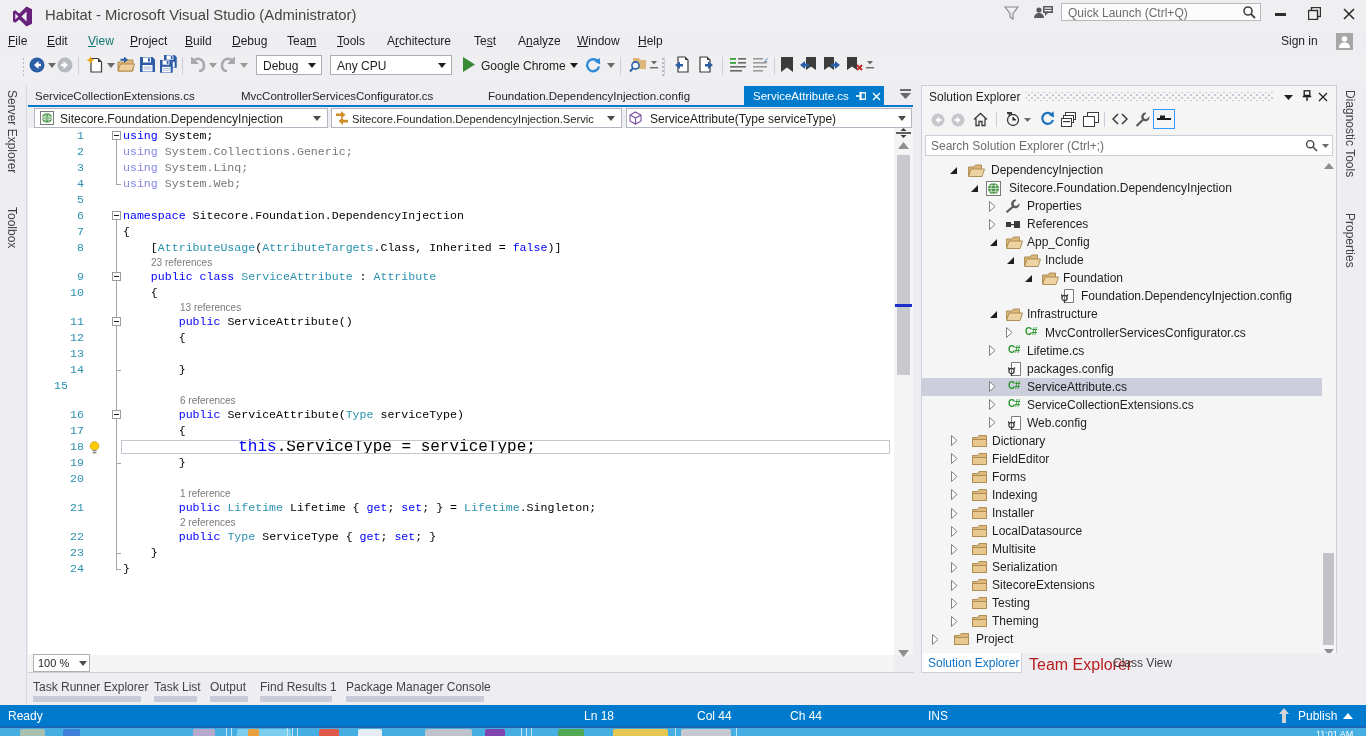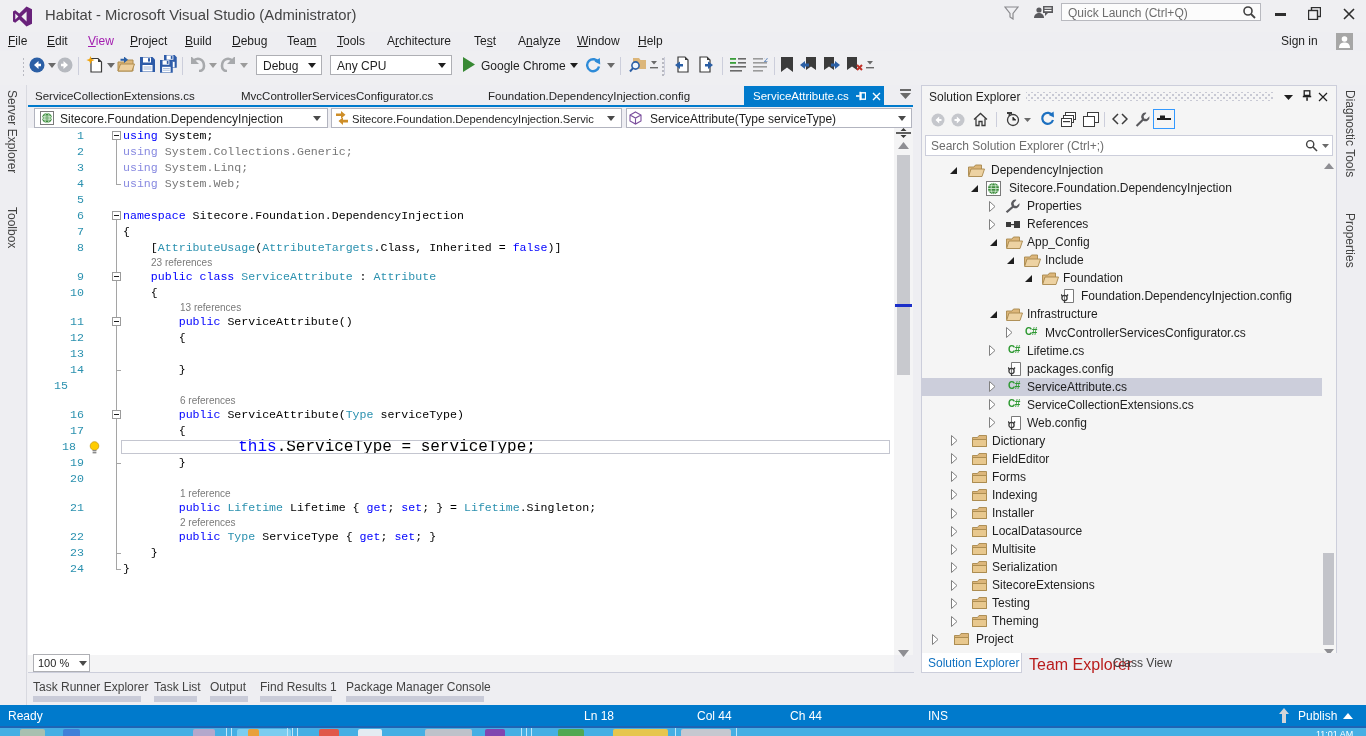--- a/index.html
+++ b/index.html
@@ -31,21 +31,21 @@
 <div class="ab" style="left:1275px;top:13px;width:11px;height:3px;background:#2E2E2E"></div>
 <svg class="ab" style="left:1308px;top:7px" width="13" height="13" viewBox="0 0 13 13">
 <rect x="3.5" y="0.5" width="9" height="9" fill="none" stroke="#2E2E2E" stroke-width="1.4"></rect>
 <rect x="0.5" y="3.5" width="9" height="9" fill="#EFEFF2" stroke="#2E2E2E" stroke-width="1.4"></rect>
   </svg>
 <svg class="ab" style="left:1343px;top:8px" width="12" height="12" viewBox="0 0 12 12">
 <path stroke="#2E2E2E" stroke-width="1.6" d="M1,1 L11,11 M11,1 L1,11"></path>
   </svg>
 <div class="ab" style="left:8px;top:34px;font-size:12px;color:#1E1E1E"><span style="text-decoration:underline">F</span>ile</div>
 <div class="ab" style="left:47px;top:34px;font-size:12px;color:#1E1E1E"><span style="text-decoration:underline">E</span>dit</div>
-<div class="ab" style="left:88px;top:34px;font-size:12px;color:#a21caf"><span style="text-decoration:underline">V</span>iew</div>
+<div class="ab" style="left:88px;top:34px;font-size:12px;color:#0f766e"><span style="text-decoration:underline">V</span>iew</div>
 <div class="ab" style="left:130px;top:34px;font-size:12px;color:#1E1E1E"><span style="text-decoration:underline">P</span>roject</div>
 <div class="ab" style="left:185px;top:34px;font-size:12px;color:#1E1E1E"><span style="text-decoration:underline">B</span>uild</div>
 <div class="ab" style="left:232px;top:34px;font-size:12px;color:#1E1E1E"><span style="text-decoration:underline">D</span>ebug</div>
 <div class="ab" style="left:287px;top:34px;font-size:12px;color:#1E1E1E">Tea<span style="text-decoration:underline">m</span></div>
 <div class="ab" style="left:337px;top:34px;font-size:12px;color:#1E1E1E"><span style="text-decoration:underline">T</span>ools</div>
 <div class="ab" style="left:387px;top:34px;font-size:12px;color:#1E1E1E">A<span style="text-decoration:underline">r</span>chitecture</div>
 <div class="ab" style="left:474px;top:34px;font-size:12px;color:#1E1E1E">Te<span style="text-decoration:underline">s</span>t</div>
 <div class="ab" style="left:518px;top:34px;font-size:12px;color:#1E1E1E">A<span style="text-decoration:underline">n</span>alyze</div>
 <div class="ab" style="left:577px;top:34px;font-size:12px;color:#1E1E1E"><span style="text-decoration:underline">W</span>indow</div>
 <div class="ab" style="left:638px;top:34px;font-size:12px;color:#1E1E1E"><span style="text-decoration:underline">H</span>elp</div>
@@ -296,21 +296,21 @@
 <div class="ab" style="left:54px;top:239.9px;width:30px;height:16px;line-height:16px;font-family:'Liberation Mono',monospace;font-size:11.6px;color:#2B91AF;text-align:right">8</div>
 <div class="ab" style="left:54px;top:268.9px;width:30px;height:16px;line-height:16px;font-family:'Liberation Mono',monospace;font-size:11.6px;color:#2B91AF;text-align:right">9</div>
 <div class="ab" style="left:54px;top:284.9px;width:30px;height:16px;line-height:16px;font-family:'Liberation Mono',monospace;font-size:11.6px;color:#2B91AF;text-align:right">10</div>
 <div class="ab" style="left:54px;top:313.9px;width:30px;height:16px;line-height:16px;font-family:'Liberation Mono',monospace;font-size:11.6px;color:#2B91AF;text-align:right">11</div>
 <div class="ab" style="left:54px;top:329.9px;width:30px;height:16px;line-height:16px;font-family:'Liberation Mono',monospace;font-size:11.6px;color:#2B91AF;text-align:right">12</div>
 <div class="ab" style="left:54px;top:345.9px;width:30px;height:16px;line-height:16px;font-family:'Liberation Mono',monospace;font-size:11.6px;color:#2B91AF;text-align:right">13</div>
 <div class="ab" style="left:54px;top:361.9px;width:30px;height:16px;line-height:16px;font-family:'Liberation Mono',monospace;font-size:11.6px;color:#2B91AF;text-align:right">14</div>
 <div class="ab" style="left:54px;top:377.9px;width:30px;height:16px;line-height:16px;font-family:'Liberation Mono',monospace;font-size:11.6px;color:#2B91AF;text-align:left">15</div>
 <div class="ab" style="left:54px;top:406.9px;width:30px;height:16px;line-height:16px;font-family:'Liberation Mono',monospace;font-size:11.6px;color:#2B91AF;text-align:right">16</div>
 <div class="ab" style="left:54px;top:422.9px;width:30px;height:16px;line-height:16px;font-family:'Liberation Mono',monospace;font-size:11.6px;color:#2B91AF;text-align:right">17</div>
-<div class="ab" style="left:54px;top:438.9px;width:30px;height:16px;line-height:16px;font-family:'Liberation Mono',monospace;font-size:11.6px;color:#2B91AF;text-align:center">18</div>
+<div class="ab" style="left:54px;top:438.9px;width:30px;height:16px;line-height:16px;font-family:'Liberation Mono',monospace;font-size:11.6px;color:#2B91AF;text-align:right">18</div>
 <div class="ab" style="left:54px;top:454.9px;width:30px;height:16px;line-height:16px;font-family:'Liberation Mono',monospace;font-size:11.6px;color:#2B91AF;text-align:right">19</div>
 <div class="ab" style="left:54px;top:470.9px;width:30px;height:16px;line-height:16px;font-family:'Liberation Mono',monospace;font-size:11.6px;color:#2B91AF;text-align:right">20</div>
 <div class="ab" style="left:54px;top:499.9px;width:30px;height:16px;line-height:16px;font-family:'Liberation Mono',monospace;font-size:11.6px;color:#2B91AF;text-align:right">21</div>
 <div class="ab" style="left:54px;top:528.9px;width:30px;height:16px;line-height:16px;font-family:'Liberation Mono',monospace;font-size:11.6px;color:#2B91AF;text-align:right">22</div>
 <div class="ab" style="left:54px;top:544.9px;width:30px;height:16px;line-height:16px;font-family:'Liberation Mono',monospace;font-size:11.6px;color:#2B91AF;text-align:right">23</div>
 <div class="ab" style="left:54px;top:560.9px;width:30px;height:16px;line-height:16px;font-family:'Liberation Mono',monospace;font-size:11.6px;color:#2B91AF;text-align:right">24</div>
 <div class="ab" style="left:121px;top:439.5px;width:769px;height:14.5px;border:1px solid #C4C6D0;background:transparent"></div>
 <svg class="ab" style="left:88px;top:441px" width="13" height="14" viewBox="0 0 13 14">
 <circle cx="6.5" cy="5" r="4.3" fill="#FFCC00" stroke="#C89B18" stroke-width="0.8"></circle>
 <rect x="4.6" y="9" width="3.8" height="1.4" fill="#8A8A8A"></rect>

